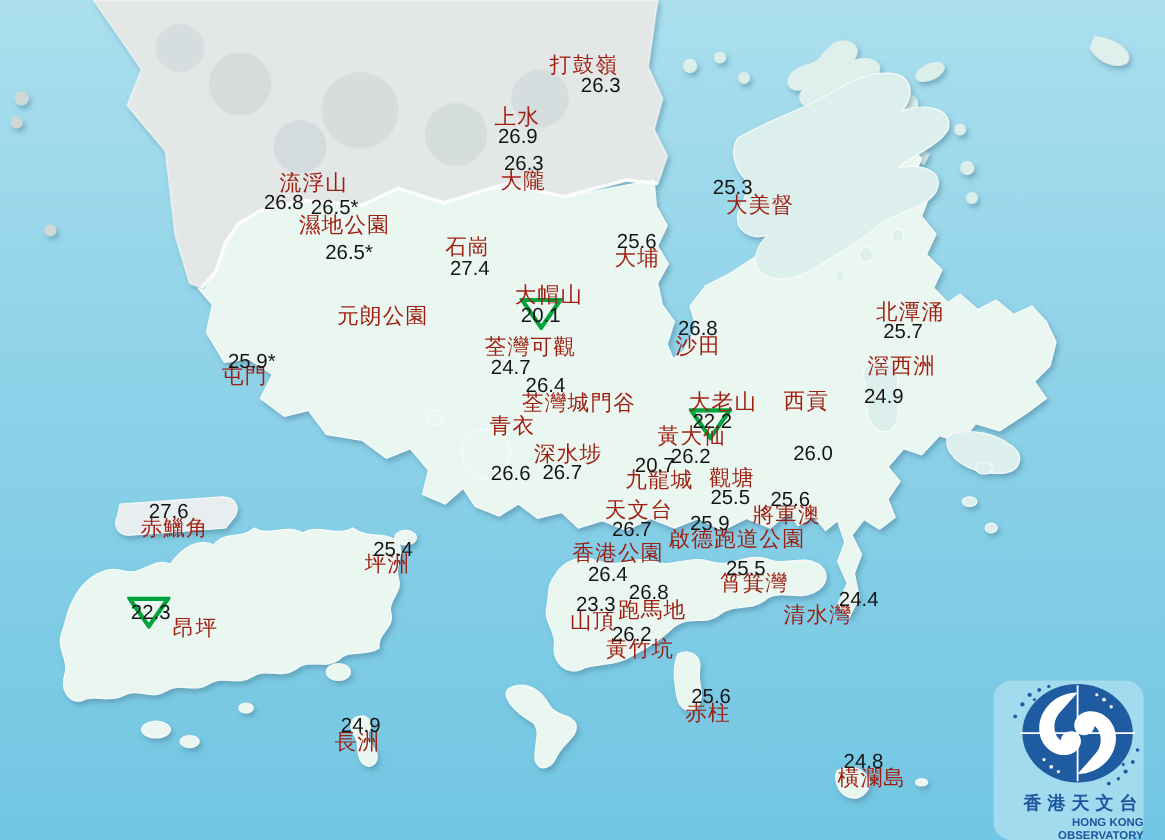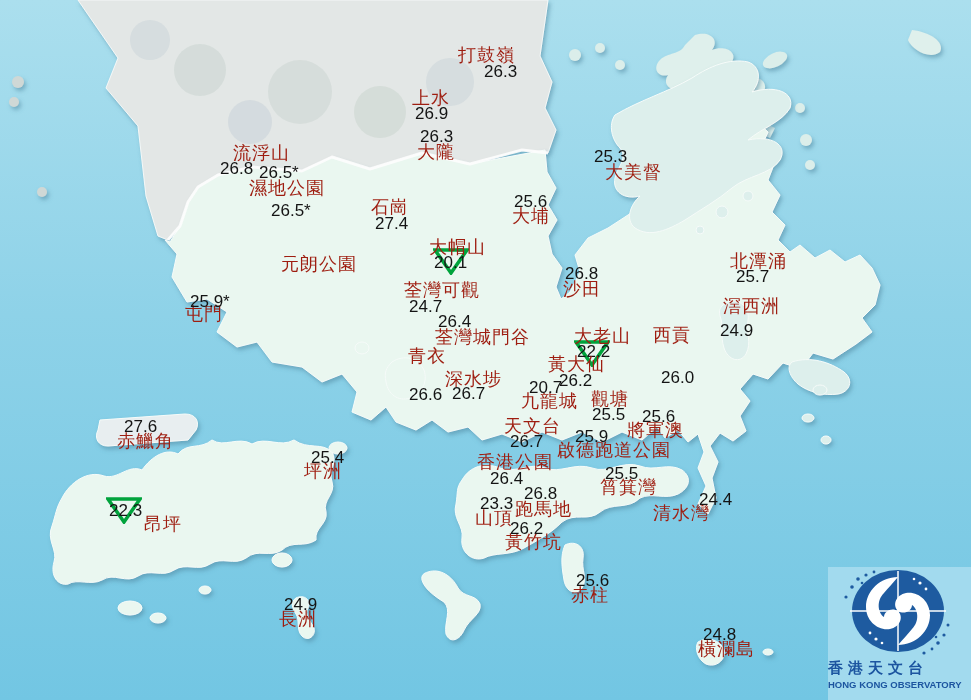--- a/index.html
+++ b/index.html
@@ -9,22 +9,22 @@
   #page-title{position:absolute;left:8px;top:4px;margin:0;
        font-family:"DejaVu Serif",serif;font-weight:normal;
        font-size:21px;letter-spacing:2px;color:#0c0c0c;z-index:40;}
   .labels-layer{position:absolute;left:0;top:0;width:971px;height:700px;z-index:20;}
   .sname{position:absolute;white-space:nowrap;color:#9e1d10;
        font-family:"DejaVu Serif",serif;font-size:18px;line-height:1;
        letter-spacing:1px;}
   .sval{position:absolute;white-space:nowrap;color:#141414;
        font-family:"Liberation Sans",sans-serif;font-size:17px;line-height:1;}
   .smarker{position:absolute;width:36px;height:28px;z-index:-1;}
-  #logo{position:absolute;left:828px;top:567px;width:143px;height:133px;
-       background:#a2daee;z-index:30;text-align:left;}
+  #logo{position:absolute;left:828px;top:567px;width:125px;height:133px;
+       background:#a2daee;z-index:30;text-align:right;border-radius:15px;}
   #logo-zh{font-family:"DejaVu Serif",serif;font-size:15px;font-weight:bold;
        letter-spacing:5px;color:#1c55a0;margin-top:0px;}
   #logo-en{font-family:"Liberation Sans",sans-serif;font-size:9.5px;font-weight:bold;
        color:#1c55a0;margin-top:1px;}
 </style>
 </head>
 <body>
 
 <div id="app">
 

